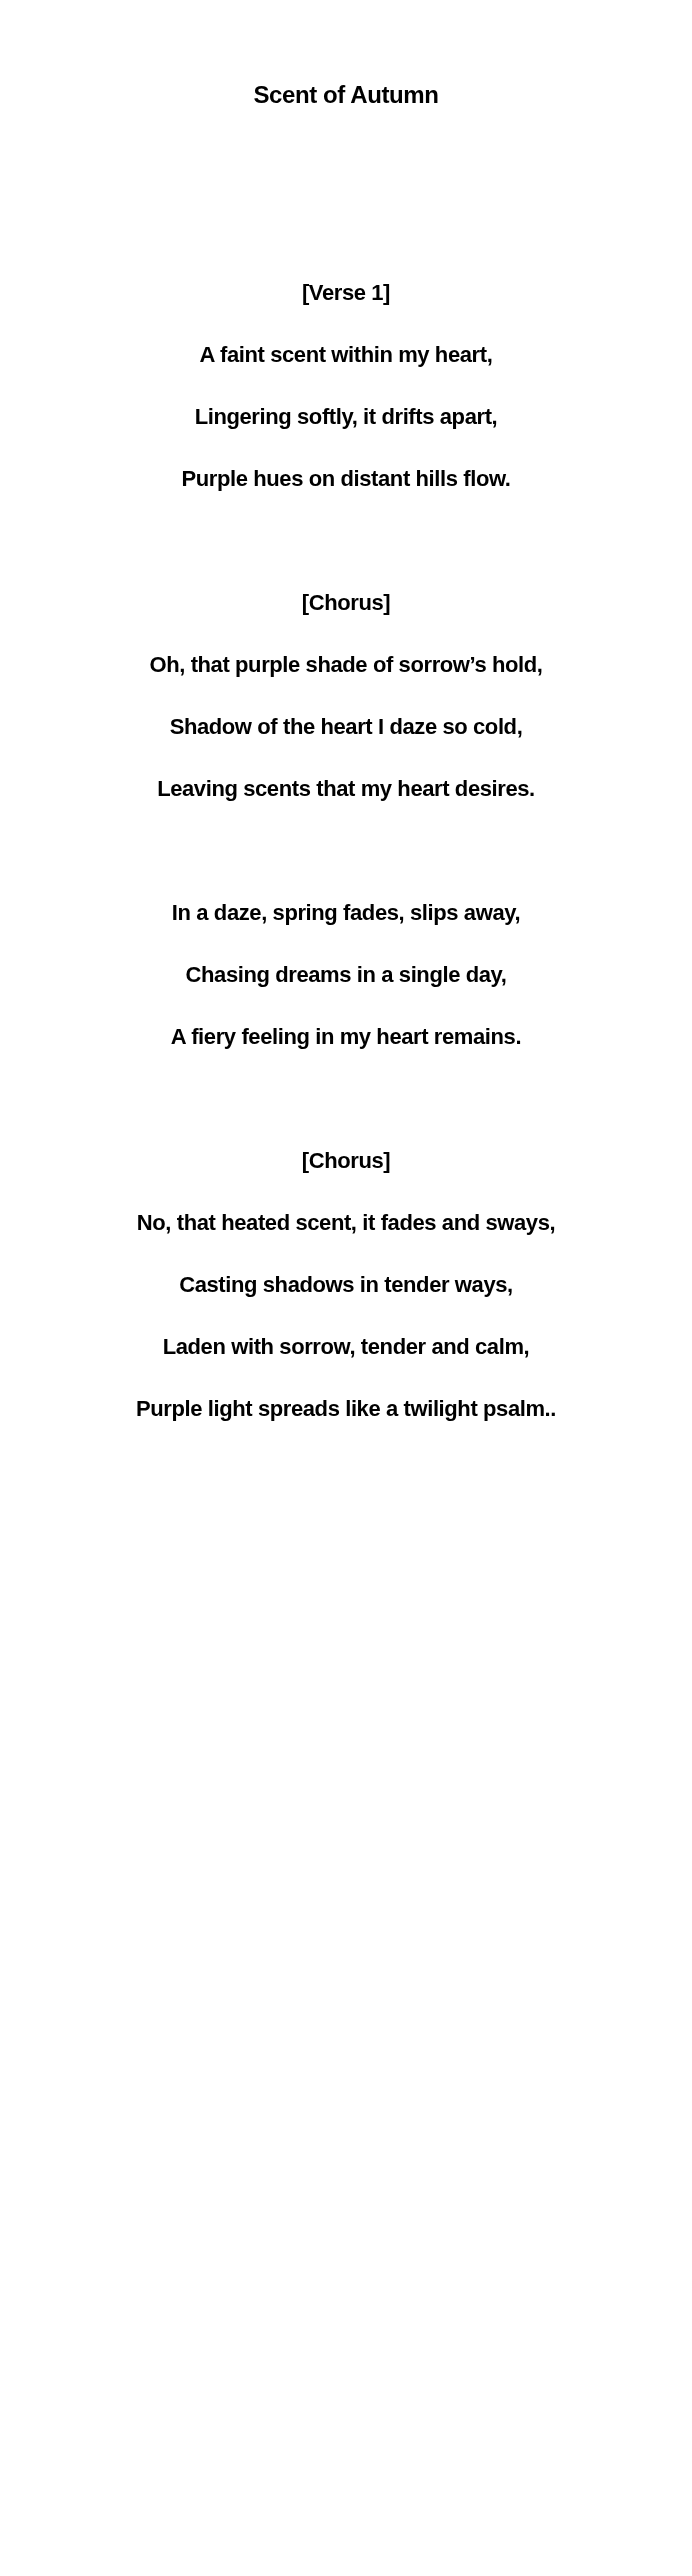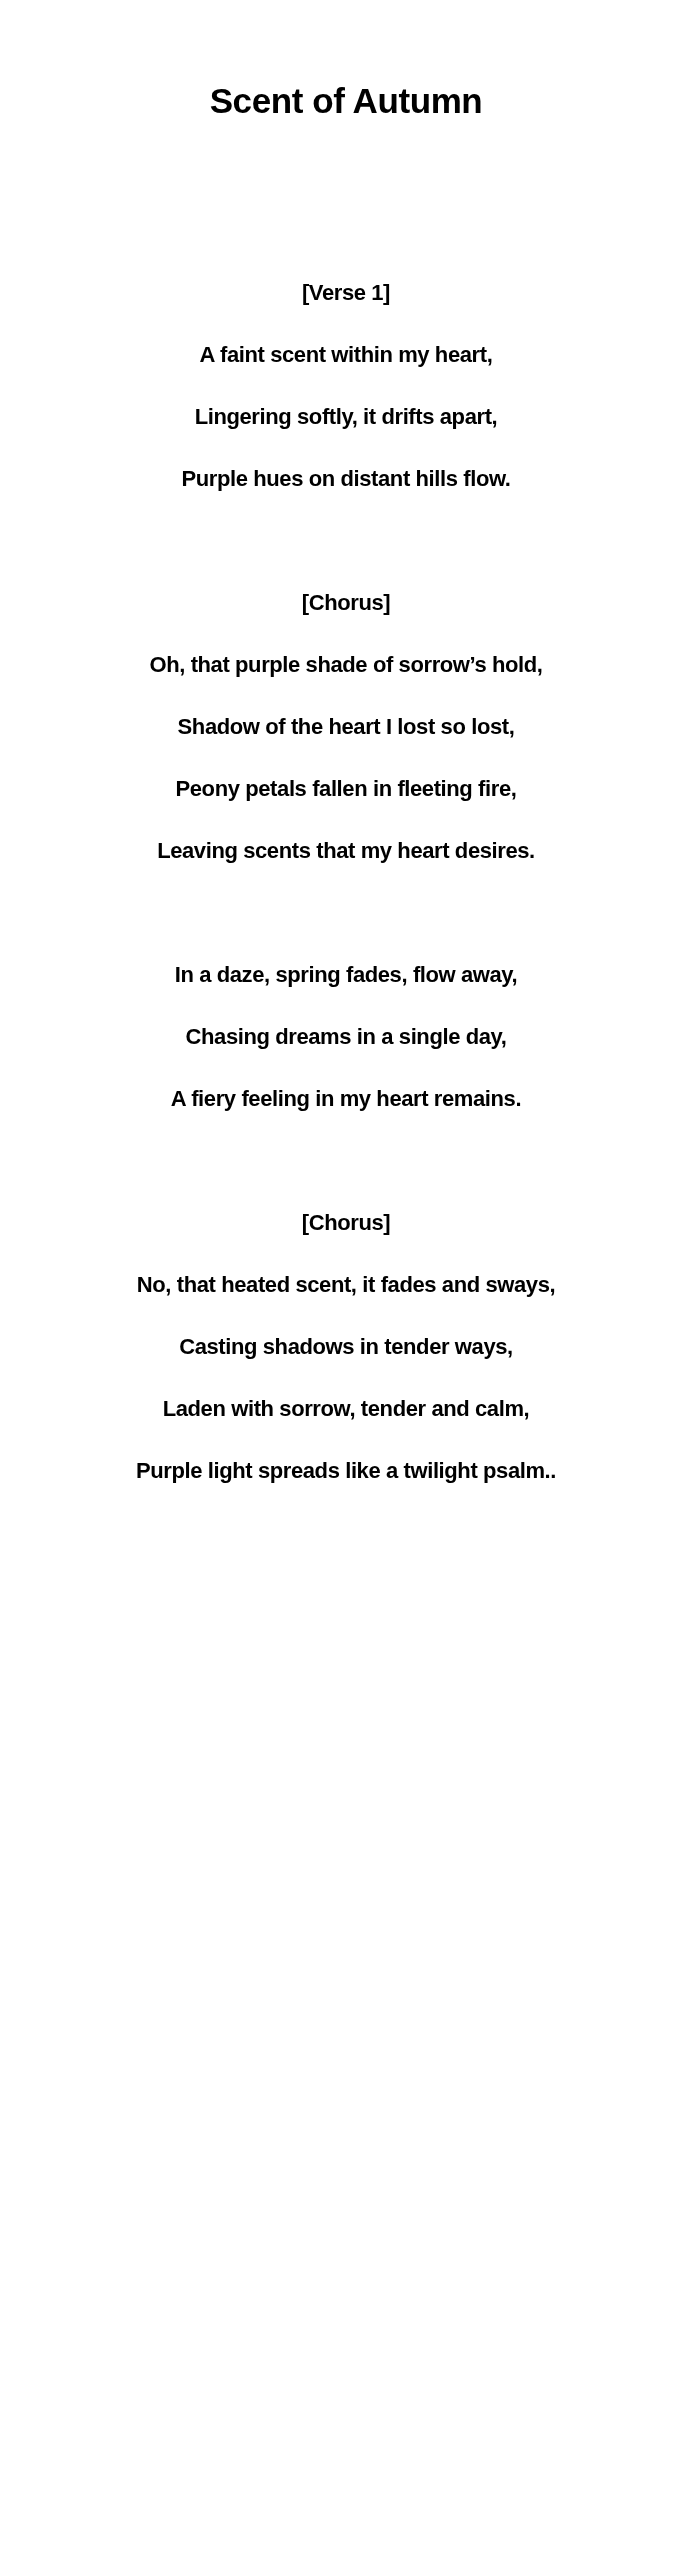--- a/index.html
+++ b/index.html
@@ -16,21 +16,21 @@
     font-family: "Liberation Sans", "DejaVu Sans", sans-serif;
     overflow: hidden;
   }
   .title {
     position: absolute;
     top: 83px;
     left: 0;
     width: 100%;
     margin: 0;
     text-align: center;
-    font-size: 35px;
+    font-size: 24px;
     font-weight: bold;
     line-height: 1;
     letter-spacing: -0.4px;
     color: #000000;
   }
   .lyrics {
     position: absolute;
     top: 262px;
     left: 0;
     width: 100%;
@@ -60,27 +60,26 @@
 
     <div class="line label">[Verse 1]</div>
     <div class="line">A faint scent within my heart,</div>
     <div class="line">Lingering softly, it drifts apart,</div>
     <div class="line">Purple hues on distant hills flow.</div>
 
     <div class="line spacer"></div>
 
     <div class="line label">[Chorus]</div>
     <div class="line">Oh, that purple shade of sorrow’s hold,</div>
-    <div class="line">Shadow of the heart I lost so lost,</div>
-    <div class="line">Peony petals fallen in fleeting fire,</div>
+    <div class="line">Shadow of the heart I daze so cold,</div>
     <div class="line">Leaving scents that my heart desires.</div>
 
     <div class="line spacer"></div>
 
-    <div class="line">In a daze, spring fades, flow away,</div>
+    <div class="line">In a daze, spring fades, slips away,</div>
     <div class="line">Chasing dreams in a single day,</div>
     <div class="line">A fiery feeling in my heart remains.</div>
 
     <div class="line spacer"></div>
 
     <div class="line label">[Chorus]</div>
     <div class="line">No, that heated scent, it fades and sways,</div>
     <div class="line">Casting shadows in tender ways,</div>
     <div class="line">Laden with sorrow, tender and calm,</div>
     <div class="line">Purple light spreads like a twilight psalm..</div>

